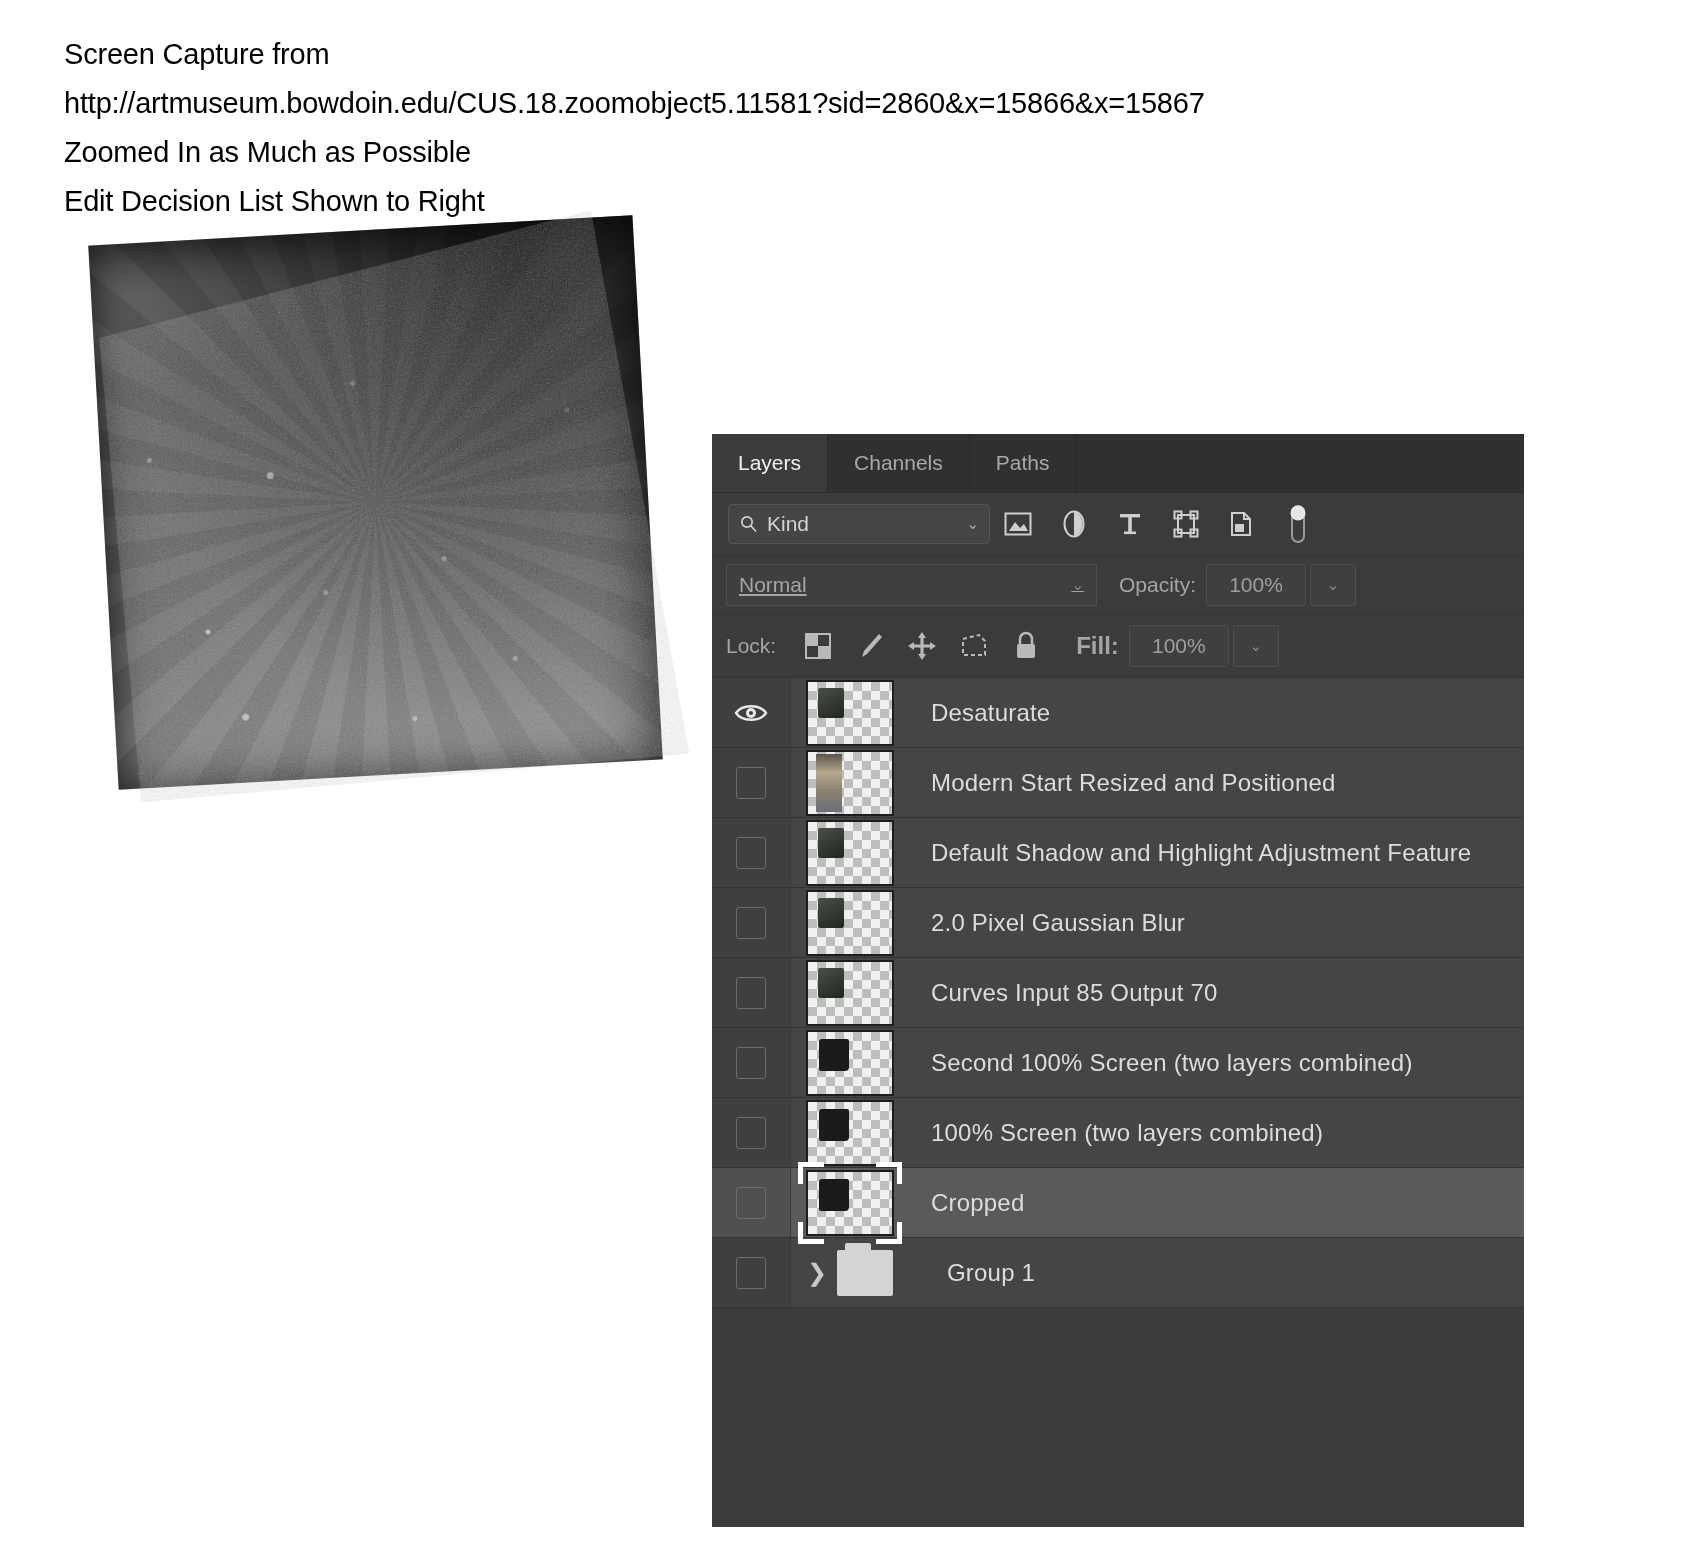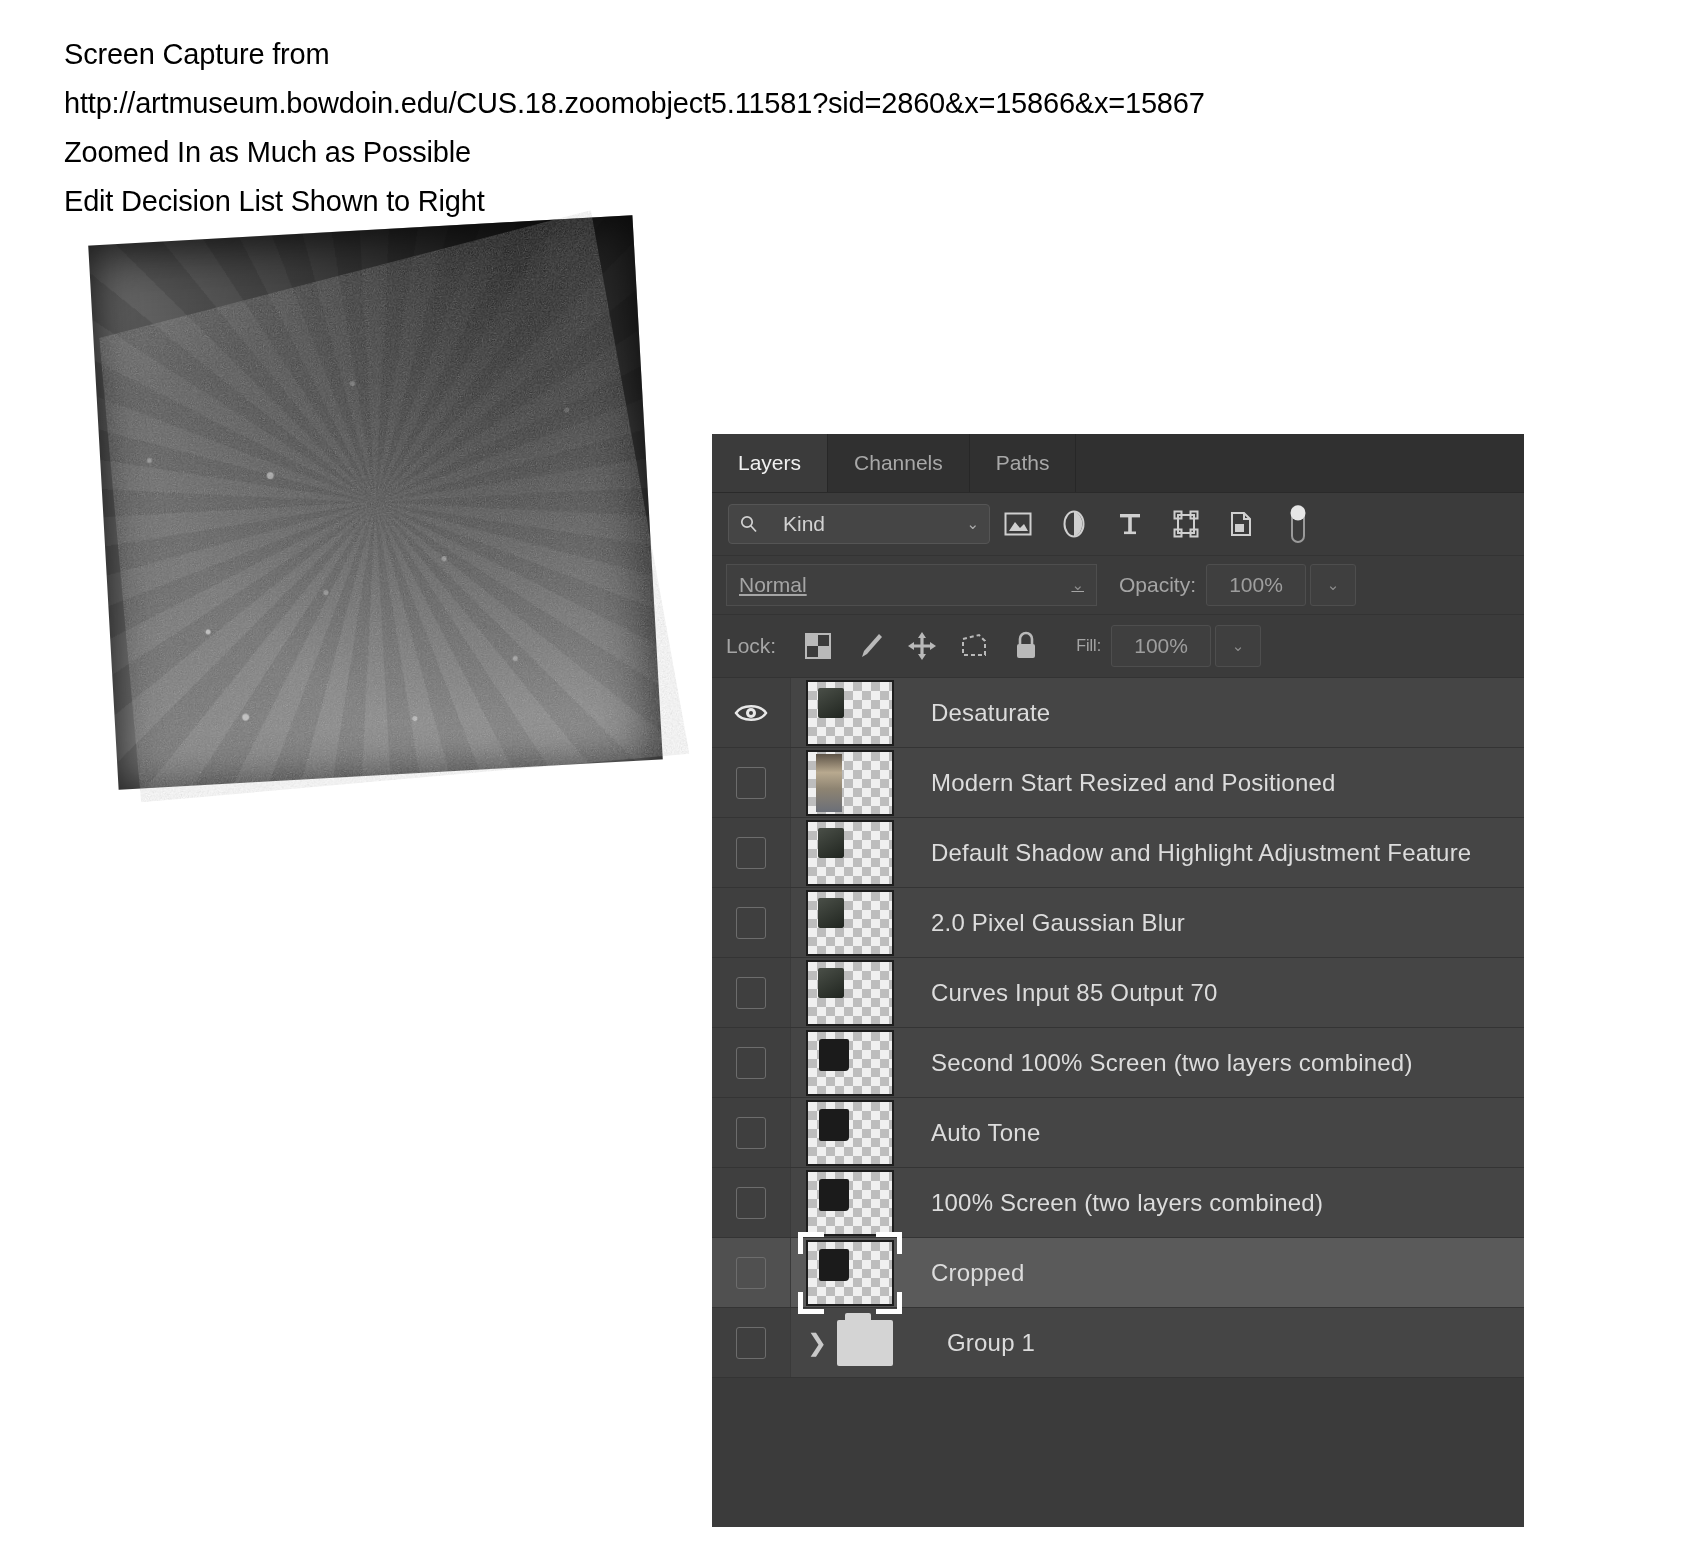--- a/index.html
+++ b/index.html
@@ -79,21 +79,21 @@
   .ps-tab.active{background:#3b3b3b;color:#f0f0f0;}
   #ps-tab-filler{flex:1;background:#303030;}
 
   
   #ps-filter-row{
     height:62px;display:flex;align-items:center;padding:0 16px;gap:0;
     border-bottom:1px solid #333;
   }
   #ps-kind-select{
     width:240px;height:38px;background:#454545;border:1px solid #555;border-radius:4px;
-    display:flex;align-items:center;padding:0 10px;gap:24px;color:#d2d2d2;font-size:21px;
+    display:flex;align-items:center;padding:0 10px;gap:8px;color:#d2d2d2;font-size:21px;
   }
   #ps-kind-select .chev{margin-left:auto;color:#b0b0b0;font-size:15px;}
   .filt-icon{
     width:56px;height:44px;display:flex;align-items:center;justify-content:center;
     color:#cfcfcf;
   }
 
   
   #ps-blend-row{
     height:58px;display:flex;align-items:center;padding:0 14px;
@@ -116,21 +116,21 @@
 
   
   #ps-lock-row{
     height:62px;display:flex;align-items:center;padding:0 14px;
     border-bottom:1px solid #333;
   }
   #ps-lock-label{color:#a5a5a5;font-size:21px;margin-right:16px;}
   .lock-icon{
     width:52px;height:44px;display:flex;align-items:center;justify-content:center;color:#b9b9b9;
   }
-  #ps-fill-label{margin-left:24px;color:#a5a5a5;font-size:16px;}
+  #ps-fill-label{margin-left:24px;color:#a5a5a5;font-size:24px;font-weight:bold;}
   #ps-fill-val{
     width:98px;height:40px;margin-left:10px;background:#3f3f3f;border:1px solid #4e4e4e;
     border-radius:3px;display:flex;align-items:center;justify-content:center;color:#9e9e9e;font-size:21px;
   }
   #ps-fill-step{
     width:44px;height:40px;margin-left:4px;background:#3f3f3f;border:1px solid #4e4e4e;
     border-radius:3px;display:flex;align-items:center;justify-content:center;color:#8e8e8e;font-size:15px;
   }
 
   
@@ -402,31 +402,20 @@
       </div>
       <div class="layer-row">
         <div class="eye-cell">
           <div class="eye-box"></div>
         </div>
         <div class="thumb-cell">
           <div class="thumb">
             <div class="blob" style="left:11px;top:7px;width:30px;height:32px;background:#1b1b1b;border-radius:3px 2px 4px 2px;"></div>
           </div>
         </div>
-        <div class="layer-name">Auto Tone</div>
-      </div>
-      <div class="layer-row">
-        <div class="eye-cell">
-          <div class="eye-box"></div>
-        </div>
-        <div class="thumb-cell">
-          <div class="thumb">
-            <div class="blob" style="left:11px;top:7px;width:30px;height:32px;background:#1b1b1b;border-radius:3px 2px 4px 2px;"></div>
-          </div>
-        </div>
         <div class="layer-name">100% Screen (two layers combined)</div>
       </div>
       <div class="layer-row selected">
         <div class="eye-cell">
           <div class="eye-box"></div>
         </div>
         <div class="thumb-cell">
           <div class="thumb">
             <div class="blob" style="left:11px;top:7px;width:30px;height:32px;background:#1b1b1b;border-radius:3px 2px 4px 2px;"></div>
           </div>

